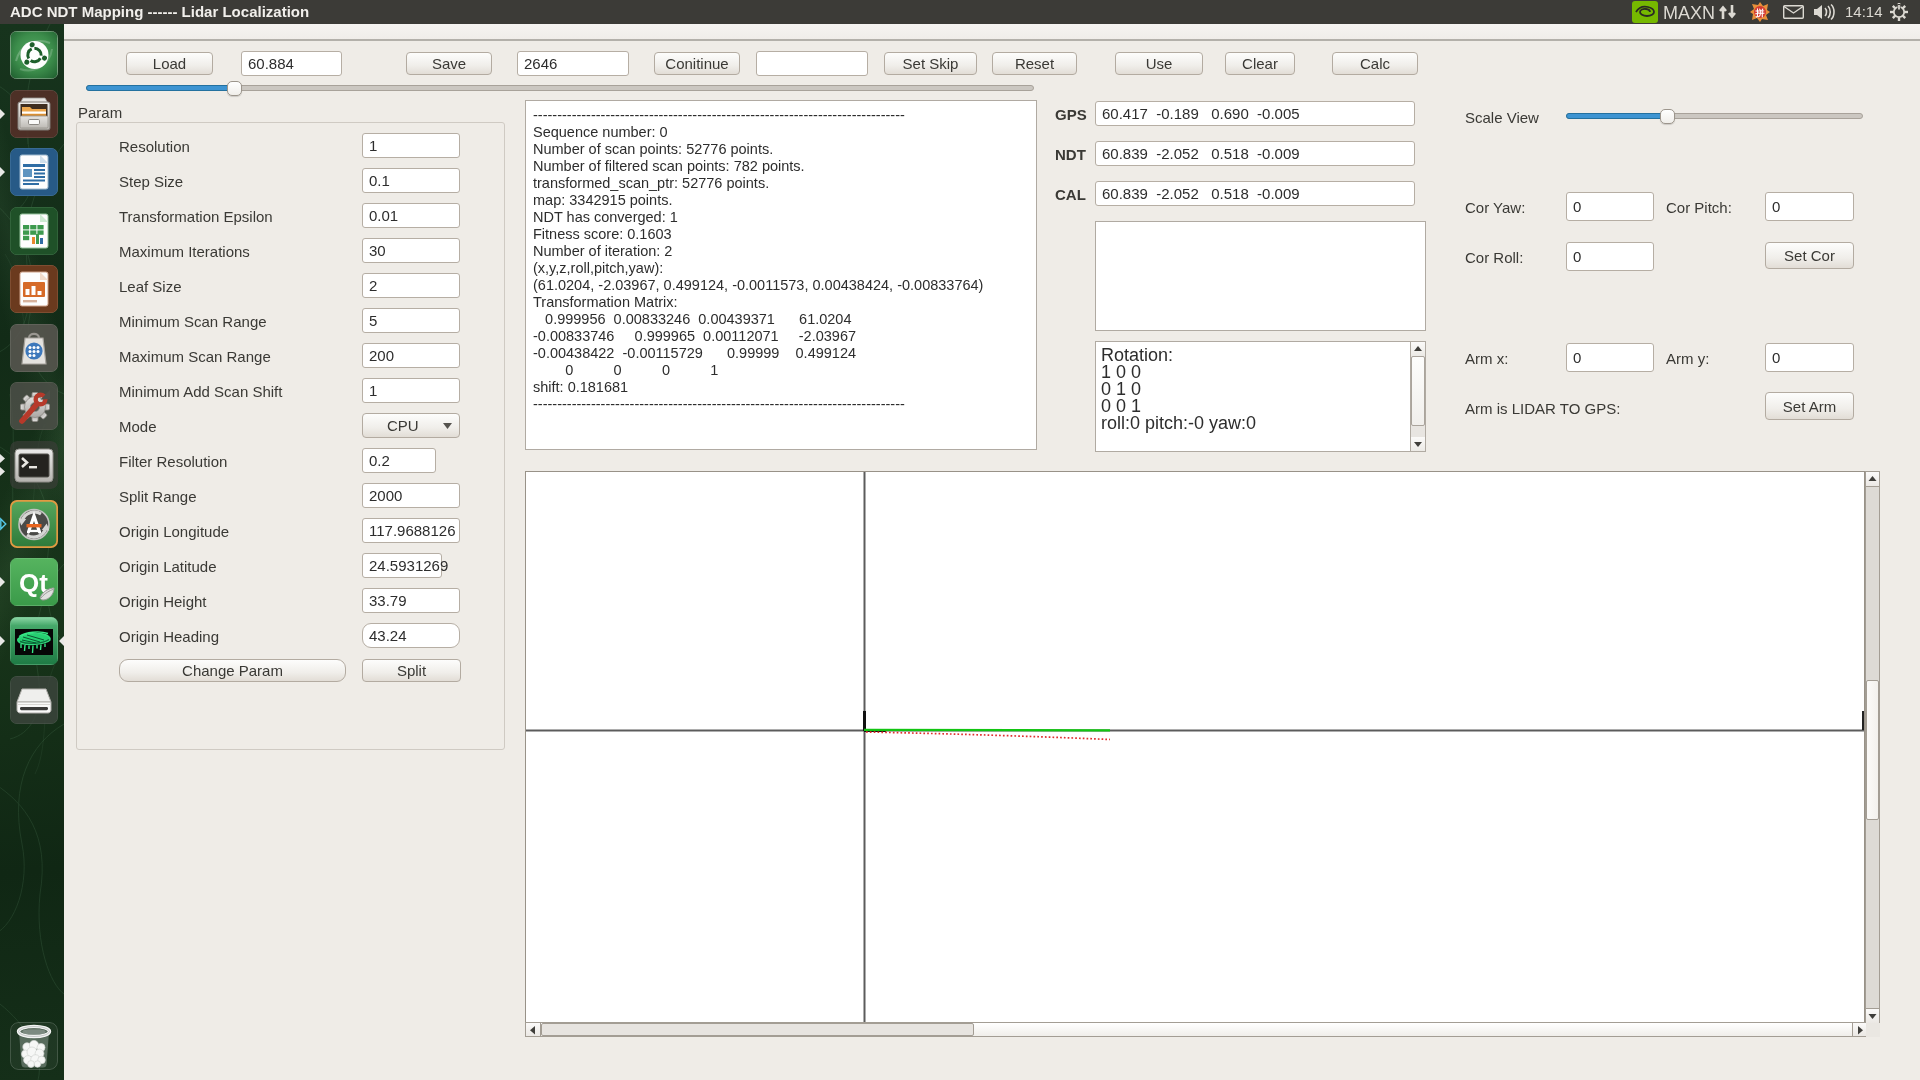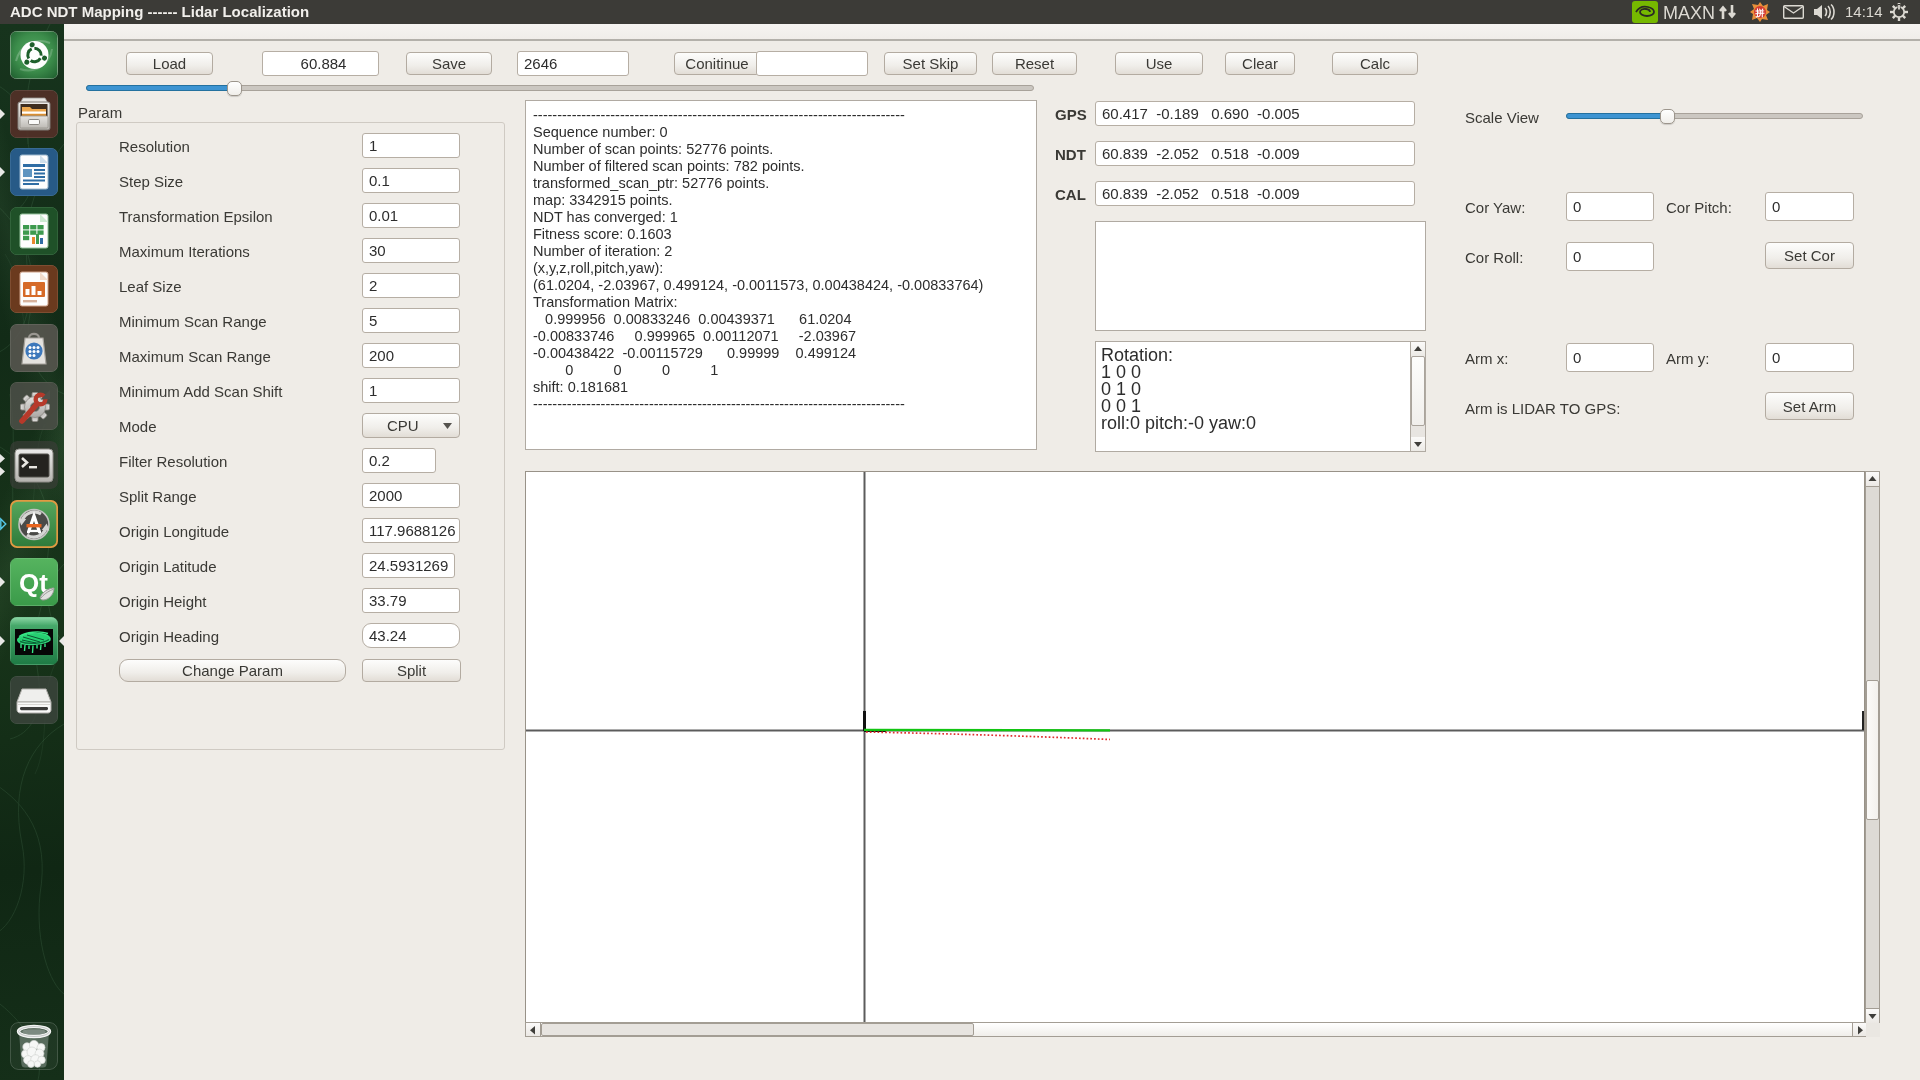--- a/index.html
+++ b/index.html
@@ -351,24 +351,24 @@
     </svg>
 <svg class="abs" style="left:58px; top:617px;" width="6" height="48">
       <path d="M6,19 L1,24 L6,29 Z" fill="#e8e8e6"></path>
     </svg>
 </div>
 
 <div class="abs" style="left:64px; top:24px; width:1856px; height:15px; background:linear-gradient(#f6f4f1,#f0ede9);"></div>
 <div class="abs" style="left:64px; top:39px; width:1856px; height:2px; background:#b3b0aa;"></div>
 
 <div class="btn" style="left:126px; top:52px; width:87px;">Load</div>
-<div class="inp" style="left:262px; top:51px; width:117px;text-align:center;">60.884</div>
+<div class="inp" style="left:241px; top:51px; width:101px;">60.884</div>
 <div class="btn" style="left:406px; top:52px; width:86px;">Save</div>
 <div class="inp" style="left:517px; top:51px; width:112px;">2646</div>
-<div class="btn" style="left:654px; top:52px; width:86px;margin-left:20px;">Conitinue</div>
+<div class="btn" style="left:654px; top:52px; width:86px;">Conitinue</div>
 <div class="inp" style="left:756px; top:51px; width:112px;"></div>
 <div class="btn" style="left:884px; top:52px; width:93px;">Set Skip</div>
 <div class="btn" style="left:992px; top:52px; width:85px;">Reset</div>
 <div class="btn" style="left:1115px; top:52px; width:88px;">Use</div>
 <div class="btn" style="left:1225px; top:52px; width:70px;">Clear</div>
 <div class="btn" style="left:1332px; top:52px; width:86px;">Calc</div>
 <div class="track" style="left:86px; top:85px; width:948px;"></div>
 <div class="trackfill" style="left:86px; top:85px; width:148px;"></div>
 <div class="handle" style="left:227px; top:81px;"></div>
 
@@ -394,21 +394,21 @@
 <div class="btn" style="left:362px; top:413px; width:98px; height:25px; justify-content:flex-start; padding-left:24px;">CPU<svg style="position:absolute;right:7px;top:9px;" width="9" height="7">
       <path d="M0,0 L9,0 L4.5,6 Z" fill="#55534e"></path>
     </svg></div>
 <div class="lbl" style="left:119px; top:453px;">Filter Resolution</div>
 <div class="inp" style="left:362px; top:448px; width:74px;">0.2</div>
 <div class="lbl" style="left:119px; top:488px;">Split Range</div>
 <div class="inp" style="left:362px; top:483px; width:98px;">2000</div>
 <div class="lbl" style="left:119px; top:523px;">Origin Longitude</div>
 <div class="inp" style="left:362px; top:518px; width:98px;">117.9688126</div>
 <div class="lbl" style="left:119px; top:558px;">Origin Latitude</div>
-<div class="inp" style="left:362px; top:553px; width:93px;">24.5931269</div>
+<div class="inp" style="left:362px; top:553px; width:80px;">24.5931269</div>
 <div class="lbl" style="left:119px; top:593px;">Origin Height</div>
 <div class="inp" style="left:362px; top:588px; width:98px;">33.79</div>
 <div class="lbl" style="left:119px; top:628px;">Origin Heading</div>
 <div class="inp" style="left:362px; top:623px; width:98px;border-radius:9px;">43.24</div>
 <div class="btn" style="left:119px; top:659px; width:227px;border-radius:9px;">Change Param</div>
 <div class="btn" style="left:362px; top:659px; width:99px;">Split</div>
 
 <div class="box" style="left:525px; top:100px; width:512px; height:350px;"></div>
 <div class="abs" style="left:533px; top:107px; width:500px; font-size:14.5px; line-height:17px; color:#2d2d2d; white-space:pre;">-----------------------------------------------------------------------------
 Sequence number: 0

